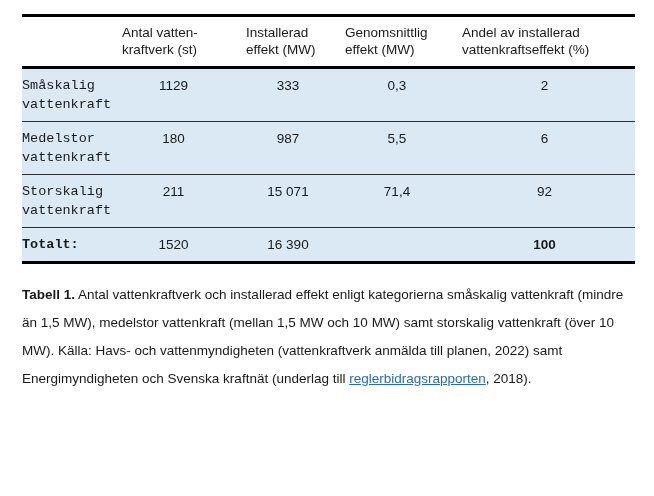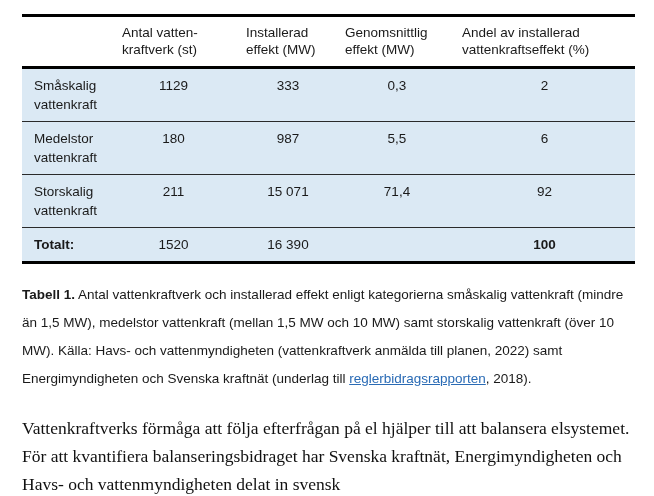--- a/index.html
+++ b/index.html
@@ -32,21 +32,21 @@
     border-bottom:3px solid #000;
   }
   tbody td {
     background:#dbe9f4;
     vertical-align:top;
     line-height:19px;
     padding:7px 0 7px 0;
     text-align:center;
   }
   tbody tr + tr td { border-top:1.5px solid #2a2a2a; }
-  td.label { text-align:left; padding-left:12px; }
+  td.label { text-align:left; padding-left:0;font-family:Liberation Mono, monospace; }
   td.c2 { padding-right:21px; }
   td.c3 { padding-right:15px; }
   td.c4 { padding-right:13px; }
   td.c5 { padding-right:8px; }
   tr.total td { padding-top:7px; padding-bottom:7px; }
   tr.total td.label { font-weight:bold; }
   tr.total td.c5 { font-weight:bold; }
 
   
   .caption {
@@ -118,15 +118,14 @@
           <td class="c3">16 390</td>
           <td class="c4"></td>
           <td class="c5">100</td>
         </tr>
       </tbody>
     </table>
   </div>
 
   <p class="caption"><span class="cap-bold">Tabell 1.</span><span> Antal vattenkraftverk och installerad effekt enligt kategorierna småskalig vattenkraft (mindre än 1,5 MW), medelstor vattenkraft (mellan 1,5 MW och 10 MW) samt storskalig vattenkraft (över 10 MW). Källa: Havs- och vattenmyndigheten (vattenkraftverk anmälda till planen, 2022) samt Energimyndigheten och Svenska kraftnät (underlag till </span><a>reglerbidragsrapporten</a><span>, 2018).</span></p>
 
-  <p class="bodytext">Vattenkraftverks förmåga att följa efterfrågan på el hjälper till att balansera elsystemet. För att kvantifiera balanseringsbidraget har Svenska kraftnät, Energimyndigheten och Havs- och vattenmyndigheten delat in svensk</p>
 
 </div>
 
 </body></html>

